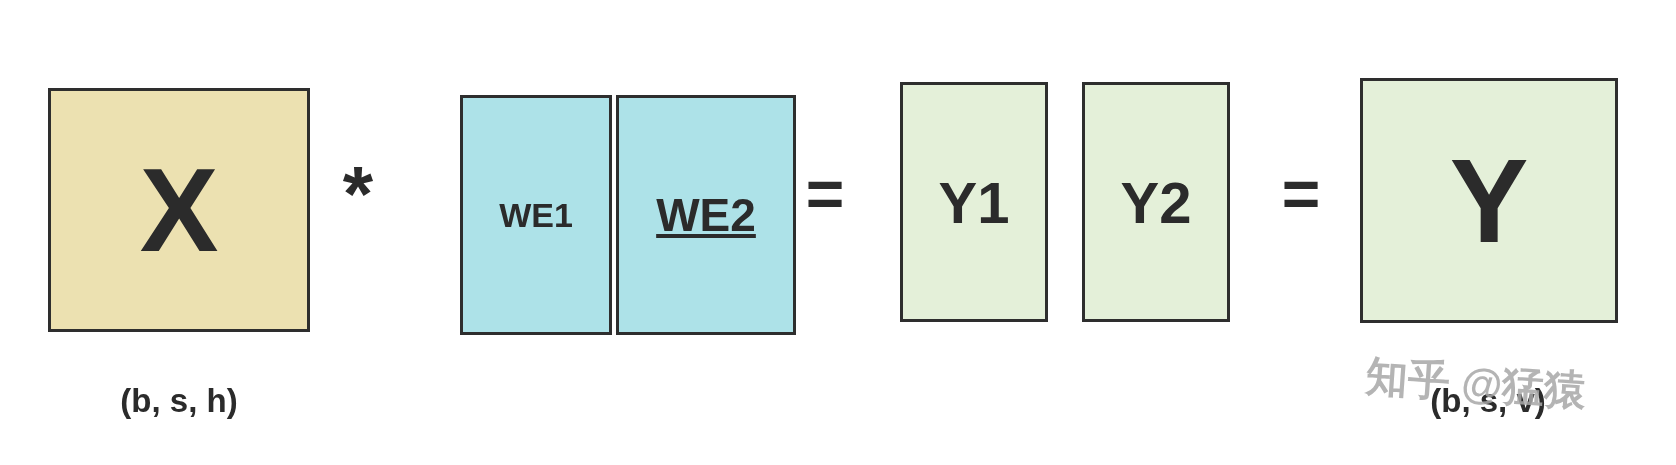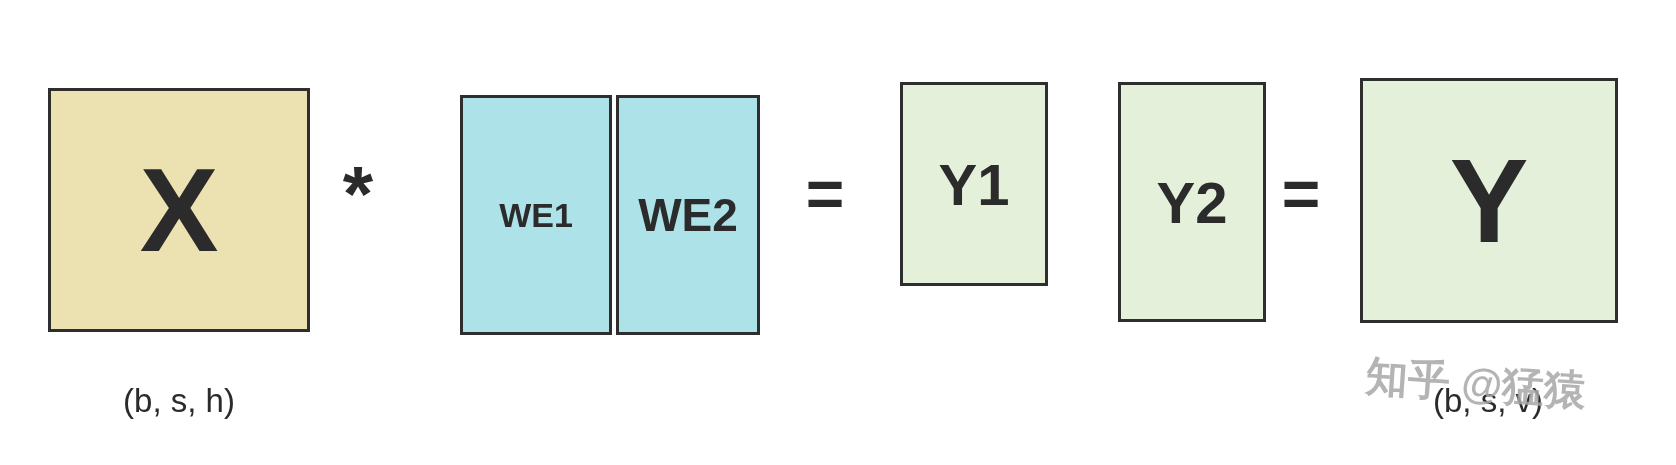--- a/index.html
+++ b/index.html
@@ -26,41 +26,41 @@
     position: absolute;
     border: 3px solid var(--border);
     display: flex;
     align-items: center;
     justify-content: center;
     color: var(--text);
     font-weight: bold;
   }
   .block-x   { left: 48px;   top: 88px; width: 262px; height: 244px; background: var(--x-fill); font-size: 118px; }
   .block-we1 { left: 440px;  top: 95px; width: 152px; height: 240px; background: var(--we-fill); font-size: 34px; margin-left: 20px; }
-  .block-we2 { left: 616px;  top: 95px; width: 144px; height: 240px; background: var(--we-fill); font-size: 46px; }
-  .block-y1  { left: 900px;  top: 82px; width: 148px; height: 204px; background: var(--y-fill);  font-size: 58px; }
-  .block-y2  { left: 1082px; top: 82px; width: 148px; height: 240px; background: var(--y-fill);  font-size: 58px; margin-left: 36px; }
+  .block-we2 { left: 616px;  top: 95px; width: 180px; height: 240px; background: var(--we-fill); font-size: 46px; text-decoration: underline; }
+  .block-y1  { left: 900px;  top: 82px; width: 148px; height: 240px; background: var(--y-fill);  font-size: 58px; }
+  .block-y2  { left: 1082px; top: 82px; width: 148px; height: 240px; background: var(--y-fill);  font-size: 58px; }
   .block-y   { left: 1360px; top: 78px; width: 258px; height: 245px; background: var(--y-fill);  font-size: 118px; }
   .op {
     position: absolute;
     display: flex;
     align-items: center;
     justify-content: center;
     color: var(--text);
     font-weight: bold;
   }
   .op-mul { left: 326px;  top: 148px; width: 64px; height: 92px; font-size: 78px; }
   .op-eq1 { left: 788px;  top: 148px; width: 74px; height: 92px; font-size: 66px; }
   .op-eq2 { left: 1264px; top: 148px; width: 74px; height: 92px; font-size: 66px; }
   .dim-label {
     position: absolute;
     top: 382px;
     transform: translateX(-50%);
     color: var(--text);
-    font-weight: normal;
+    font-weight: bold;
     font-size: 33px;
     white-space: nowrap;
   }
   .dim-x      { left: 179px; }
   .dim-we     { left: 604px; }
   .dim-ysplit { left: 1066px; }
   .dim-y      { left: 1488px; }
   .watermark {
     position: absolute;
     left: 1366px;

